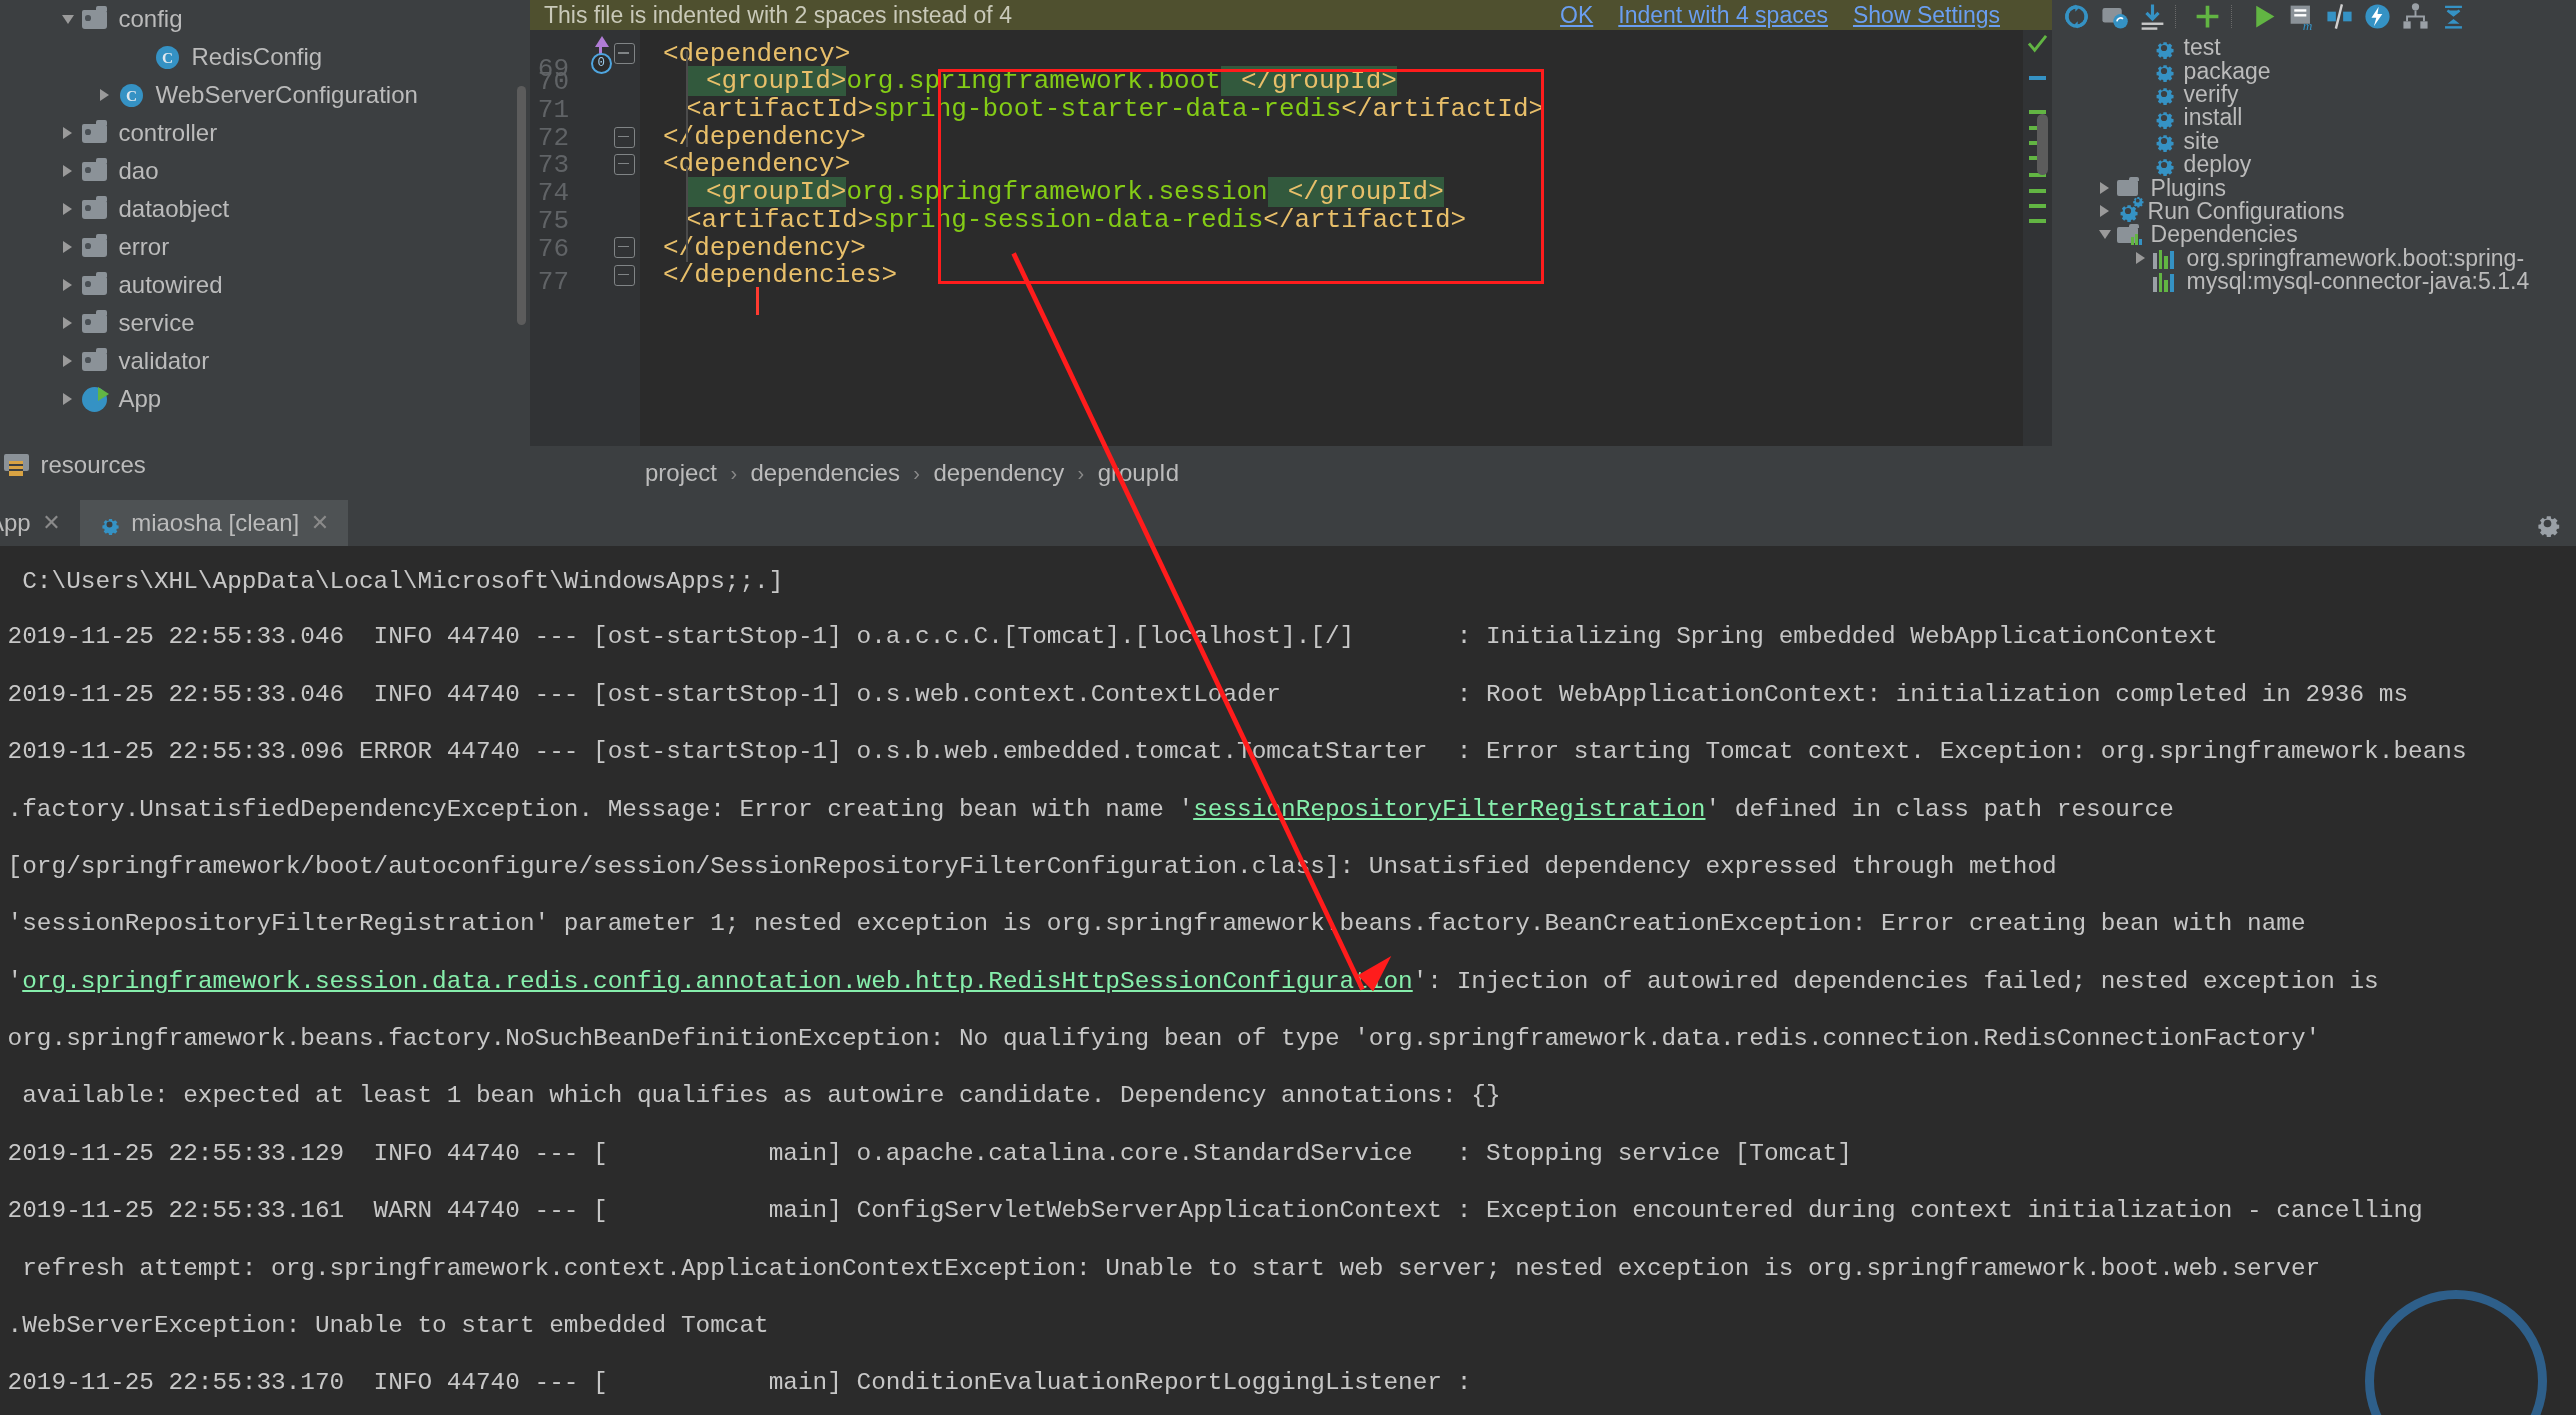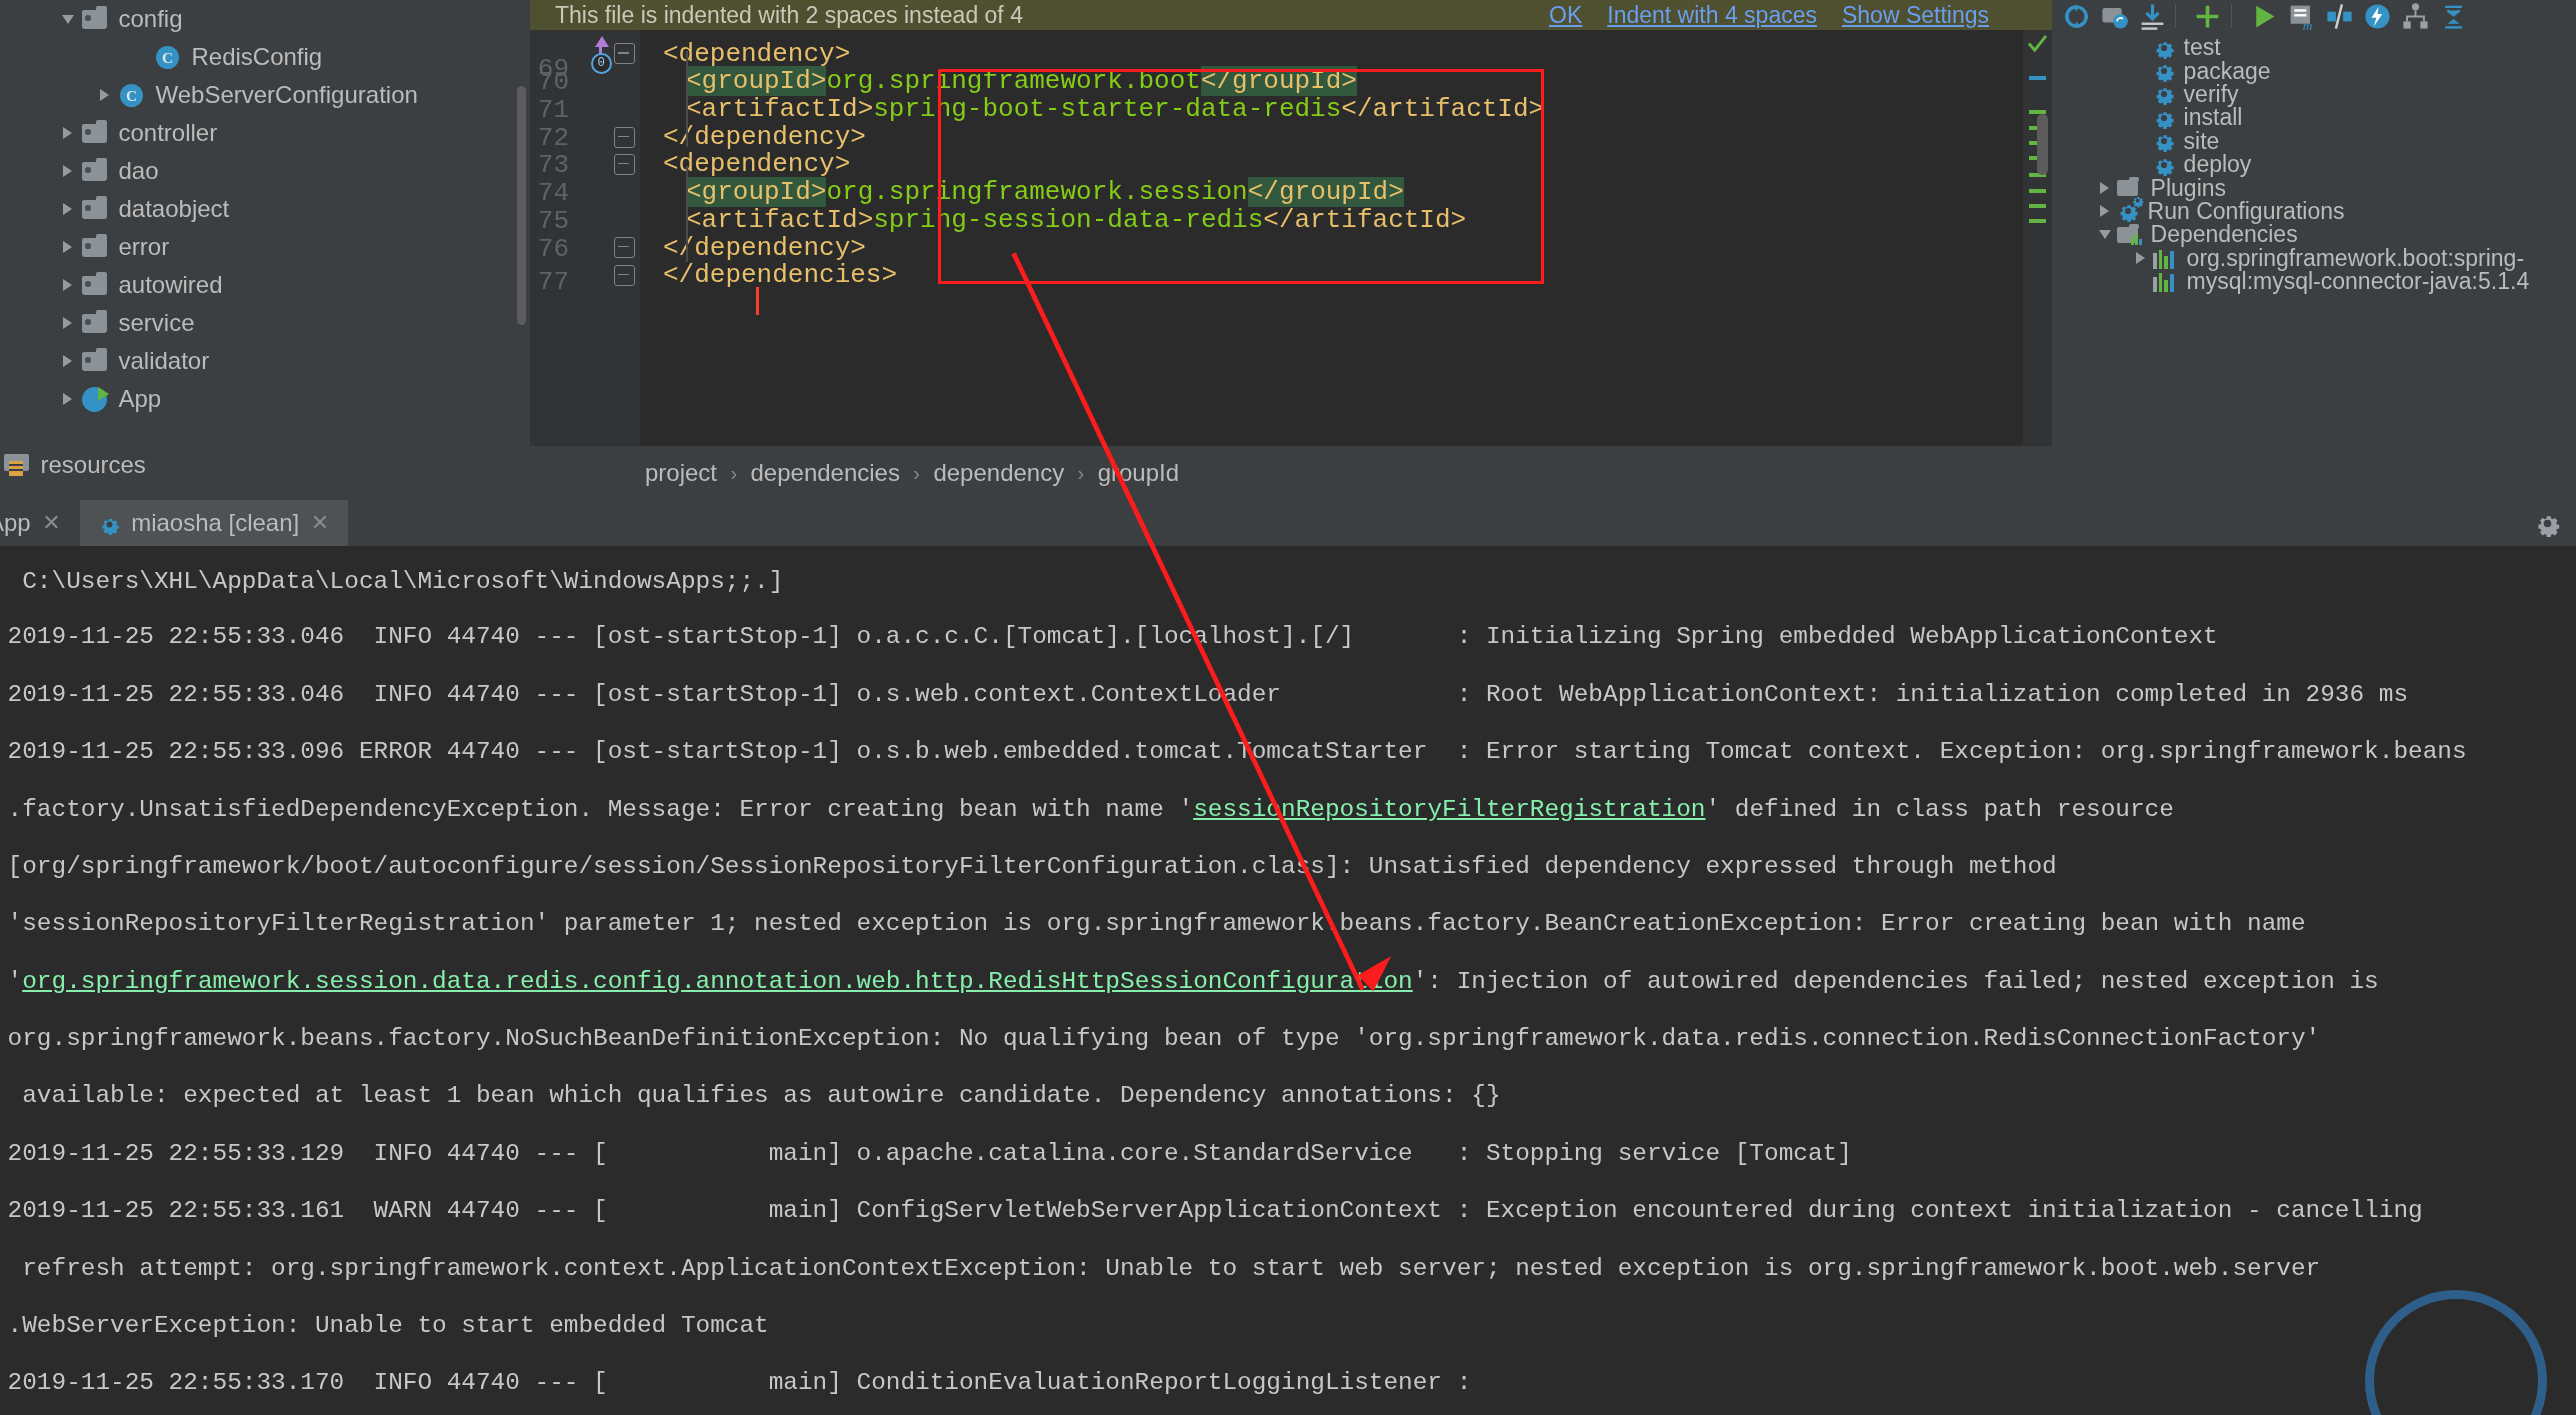--- a/index.html
+++ b/index.html
@@ -99,21 +99,21 @@
   }
 
   
   .editor-panel {
     position: absolute; left: 530px; top: 0; width: 1522px; height: 500px;
     background: #2b2b2b;
   }
   .notif-bar {
     position: absolute; left: 0; top: 0; width: 1522px; height: 30px;
     background: #4f502f; display: flex; align-items: center;
-    padding: 0 25px; font-size: 23px; color: #c9c9b9;
+    padding: 0 14px; font-size: 23px; color: #c9c9b9;
   }
   .notif-msg { flex: 1 1 auto; white-space: nowrap; }
   .notif-actions { display: flex; gap: 25px; align-items: center; padding-right: 38px;}
   .notif-link {
     color: #6a9ef0; text-decoration: underline; font-size: 23px; white-space: nowrap;
     cursor: pointer;
   }
 
   .editor-body {
     position: absolute; left: 0; top: 30px; width: 1522px; height: 417px;
@@ -154,21 +154,21 @@
   .code-area {
     position: absolute; left: 110px; top: 0; width: 1412px; height: 417px;
     font-family: "Liberation Mono", monospace; font-size: 26px;
   }
   .code-line {
     position: absolute; left: 0; white-space: pre; height: 28px;
     line-height: 28px;
   }
   .tg { color: #e8bf6a; }
   .tx { color: #84cc16; }
-  .hl { background: #32593d; }
+  .hl { background: #32593d; padding-left: 20px; }
   .indent-guide {
     position: absolute; width: 1.9px; background: #4b4b4b;
   }
 
   .red-box {
     position: absolute; left: 408px; top: 39px; width: 606px; height: 215px;
     border: 3.8px solid #ff1c1c; pointer-events: none;
   }
   .caret-line {
     position: absolute; left: 116px; top: 257px; width: 2.9px; height: 28px; background: #ff3b30;

